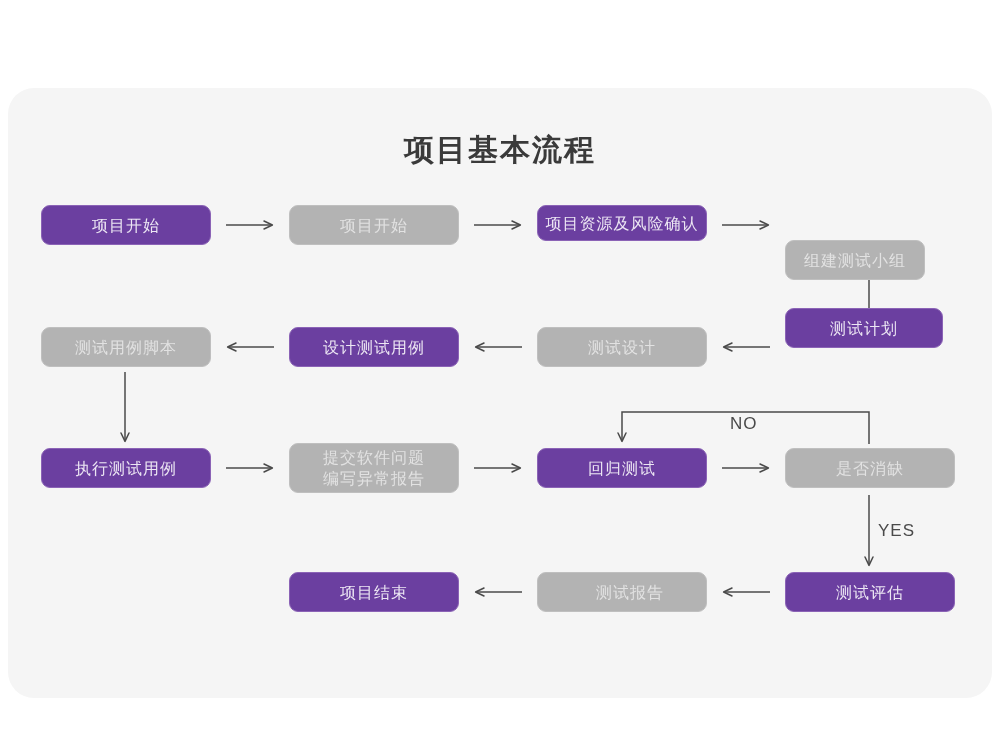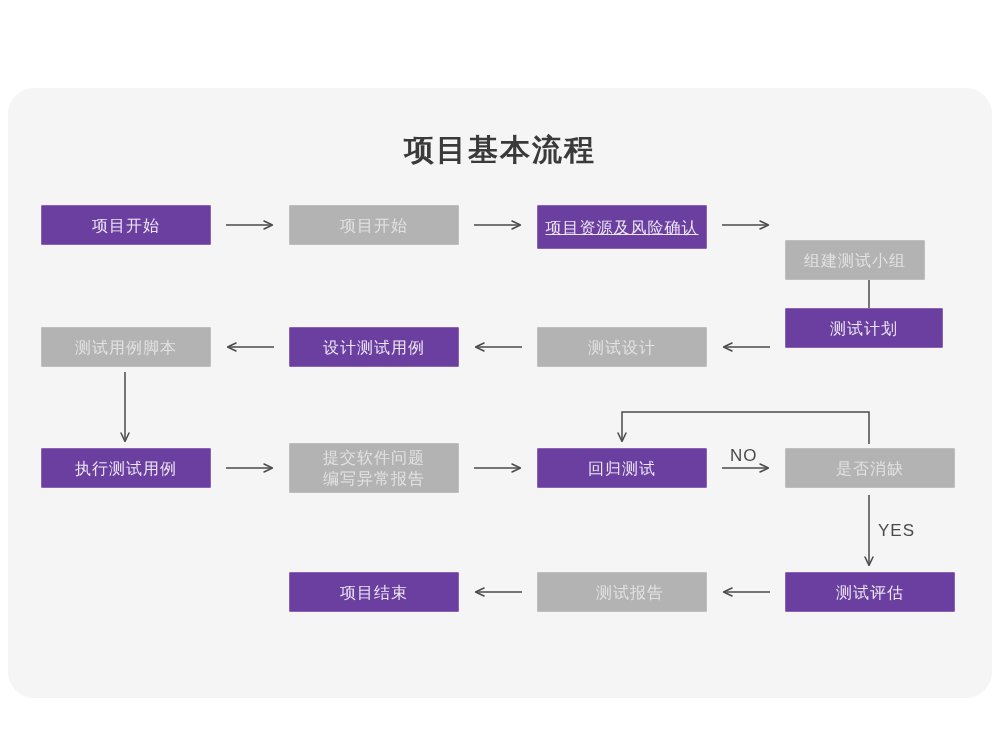--- a/index.html
+++ b/index.html
@@ -42,21 +42,21 @@
     font-size: 30px;
     font-weight: 600;
     color: #3a3a3a;
     letter-spacing: 2px;
   }
 
   
   .box {
     position: absolute;
     box-sizing: border-box;
-    border-radius: 1px;
+    border-radius: 9px;
     display: flex;
     align-items: center;
     justify-content: center;
     text-align: center;
     font-size: 16px;
     line-height: 21px;
     letter-spacing: 1px;
     white-space: pre-line;
   }
   .box.purple {
@@ -123,26 +123,26 @@
 
       <path d="M869,444 L869,412 L622,412 L622,441" marker-end="url(#ah)"></path>
 
       <line x1="869" y1="495" x2="869" y2="565" marker-end="url(#ah)"></line>
 
       <line x1="770" y1="592" x2="724" y2="592" marker-end="url(#ah)"></line>
       <line x1="522" y1="592" x2="476" y2="592" marker-end="url(#ah)"></line>
     </g>
   </svg>
 
-  <div class="edge-label" style="left:730px; top:414px;margin-top:32px;">NO</div>
+  <div class="edge-label" style="left:730px; top:414px;">NO</div>
   <div class="edge-label" style="left:878px; top:521px;">YES</div>
 
   <div class="box purple" style="left:41px;  top:205px; width:170px; height:40px;">项目开始</div>
   <div class="box gray" style="left:289px; top:205px; width:170px; height:40px;">项目开始</div>
-  <div class="box purple" style="left:537px; top:205px; width:170px; height:44px;text-decoration:underline;">项目资源及风险确认</div>
+  <div class="box purple" style="left:537px; top:205px; width:170px; height:36px;">项目资源及风险确认</div>
   <div class="box gray" style="left:785px; top:205px; width:140px; height:40px;margin-top:35px;">组建测试小组</div>
 
   <div class="box gray" style="left:41px;  top:327px; width:170px; height:40px;">测试用例脚本</div>
   <div class="box purple" style="left:289px; top:327px; width:170px; height:40px;">设计测试用例</div>
   <div class="box gray" style="left:537px; top:327px; width:170px; height:40px;">测试设计</div>
   <div class="box purple" style="left:785px; top:308px; width:158px; height:40px;">测试计划</div>
 
   <div class="box purple" style="left:41px;  top:448px; width:170px; height:40px;">执行测试用例</div>
   <div class="box gray" style="left:289px; top:443px; width:170px; height:50px;">提交软件问题
 编写异常报告</div>

